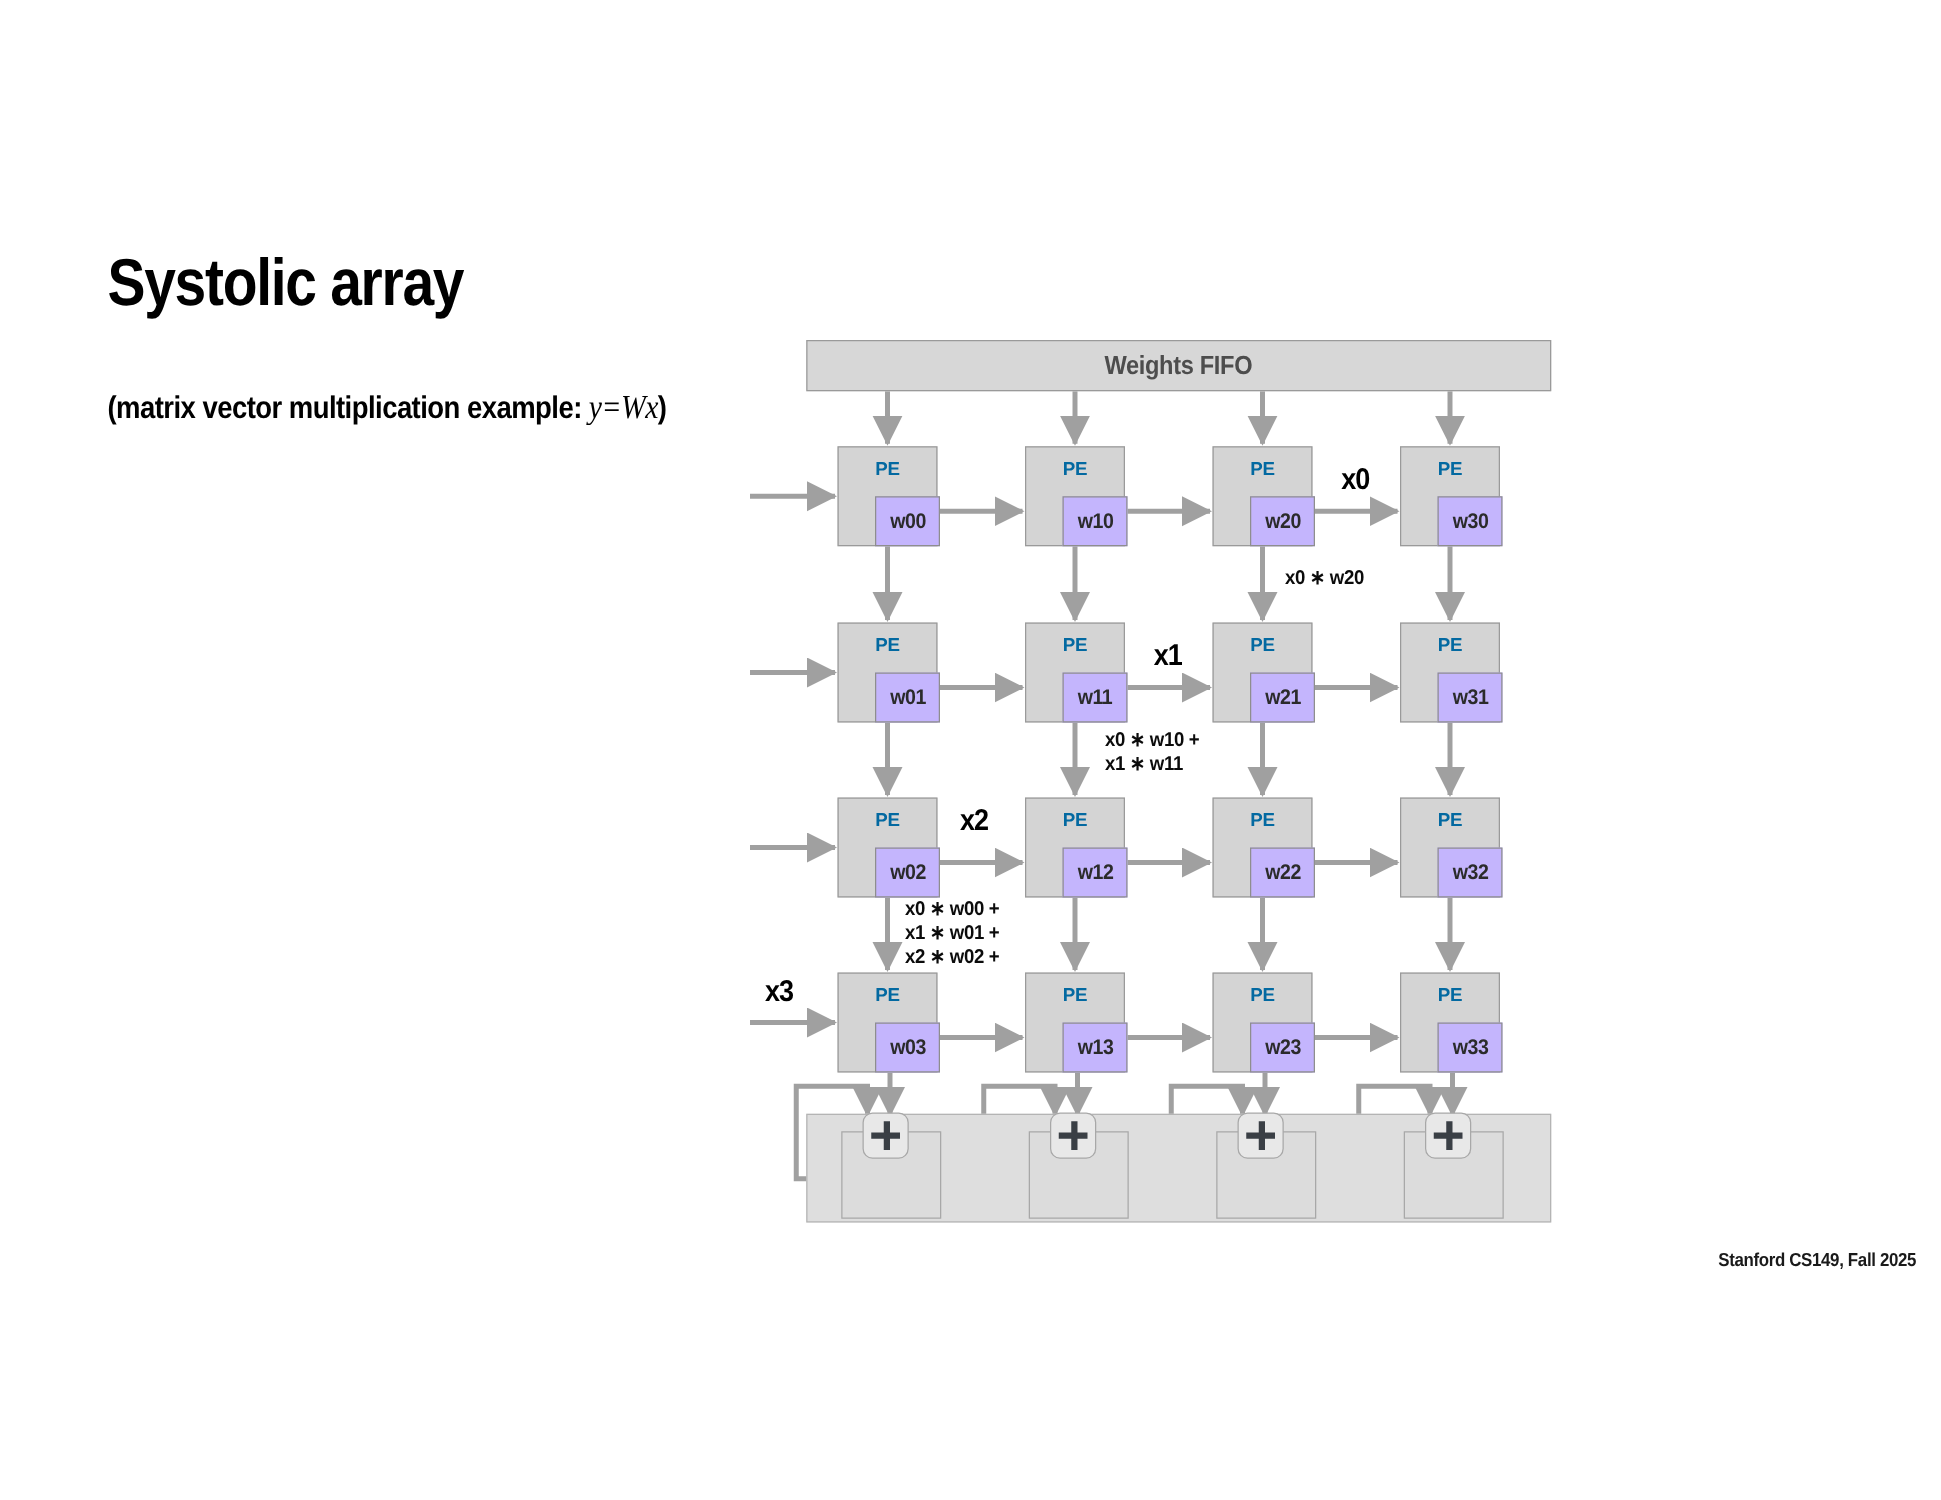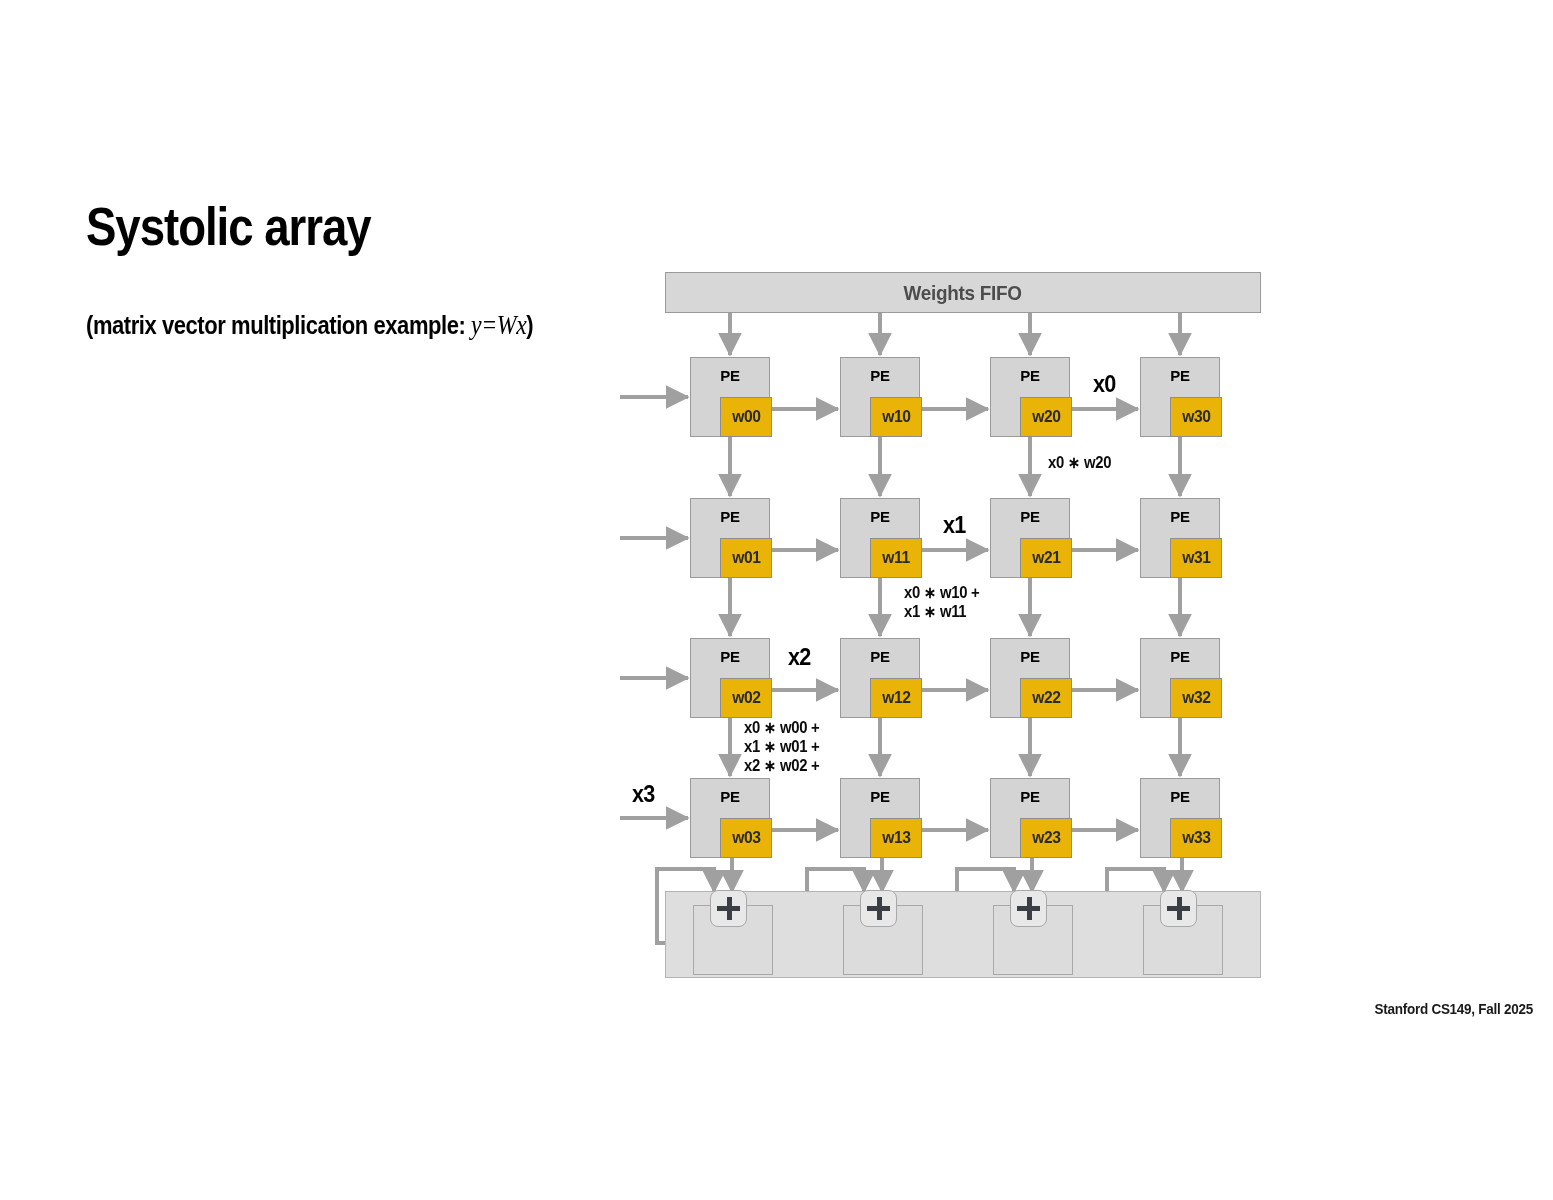--- a/index.html
+++ b/index.html
@@ -59,21 +59,20 @@
     white-space: nowrap;
   }
 
   
   #diagram {
     position: absolute;
     left: 0;
     top: 0;
     width: 1258px;
     height: 1200px;
-    margin-left: 20px;
   }
   #wires {
     position: absolute;
     left: 0; top: 0;
     width: 1553px; height: 1200px;
     pointer-events: none;
   }
 
   
   #weights-fifo {
@@ -107,30 +106,30 @@
     box-sizing: border-box;
   }
   .pe .pe-label {
     position: absolute;
     top: 9px;
     left: 0;
     width: 100%;
     text-align: center;
     font-size: 15px;
     font-weight: bold;
-    color: #000000;
+    color: #0369a1;
     letter-spacing: -0.2px;
   }
   .pe .weight-box {
     position: absolute;
     left: 29px;
     top: 39px;
     width: 52px;
     height: 40px;
-    background: #eab308;
+    background: #c4b5fd;
     border: 1px solid #8e8e8e;
     box-sizing: border-box;
     display: flex;
     align-items: center;
     justify-content: center;
   }
   .pe .weight-box span {
     font-size: 17px;
     font-weight: bold;
     color: #2b2b2b;

